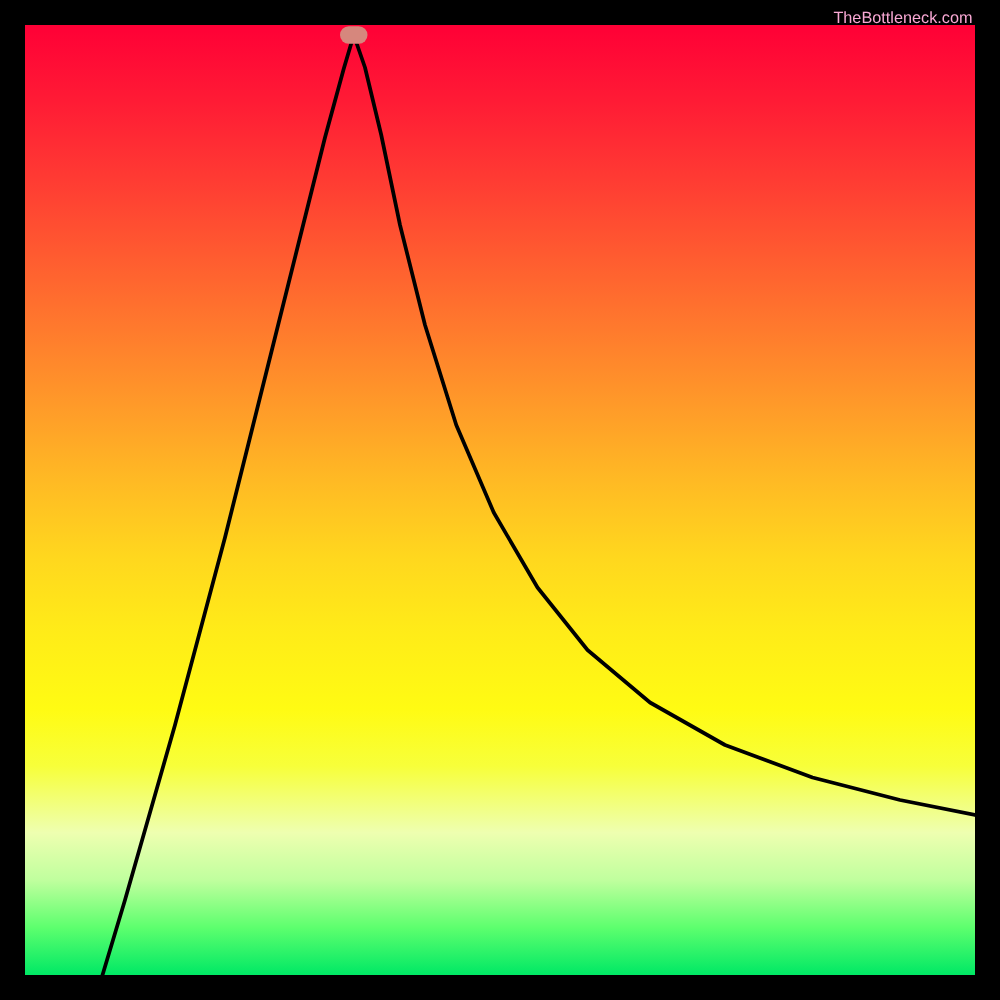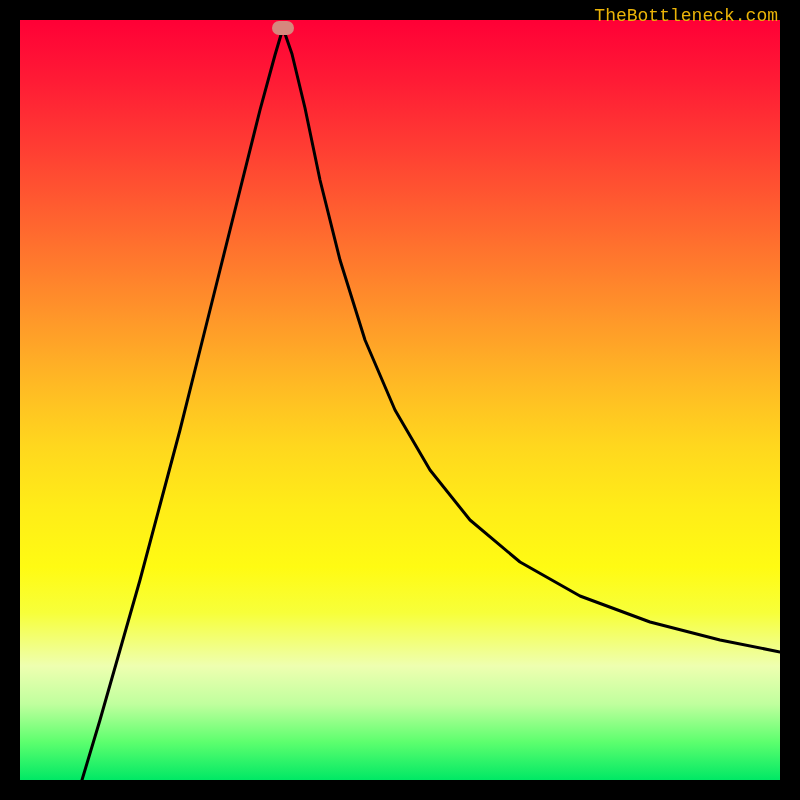--- a/index.html
+++ b/index.html
@@ -32,25 +32,24 @@
       #eeffb0 85%,
       #c0ff9e 90%,
       #5dff6e 95%,
       #00e865 100%
     );
   }
   .watermark {
     position: absolute;
     right: 22px;
     top: 6px;
-    color: #eab308;
-    font-size: 18px;
+    color: #f9a8d4;
+    font-size: 13px;
     font-weight: 400;
     user-select: none;
-    font-family: Liberation Mono, monospace;
   }
   .minimum-marker {
     position: absolute;
     width: 22px;
     height: 14px;
     border-radius: 7px;
     background: #d6877d;
     transform: translate(-50%, -50%);
   }
   svg.curve {

